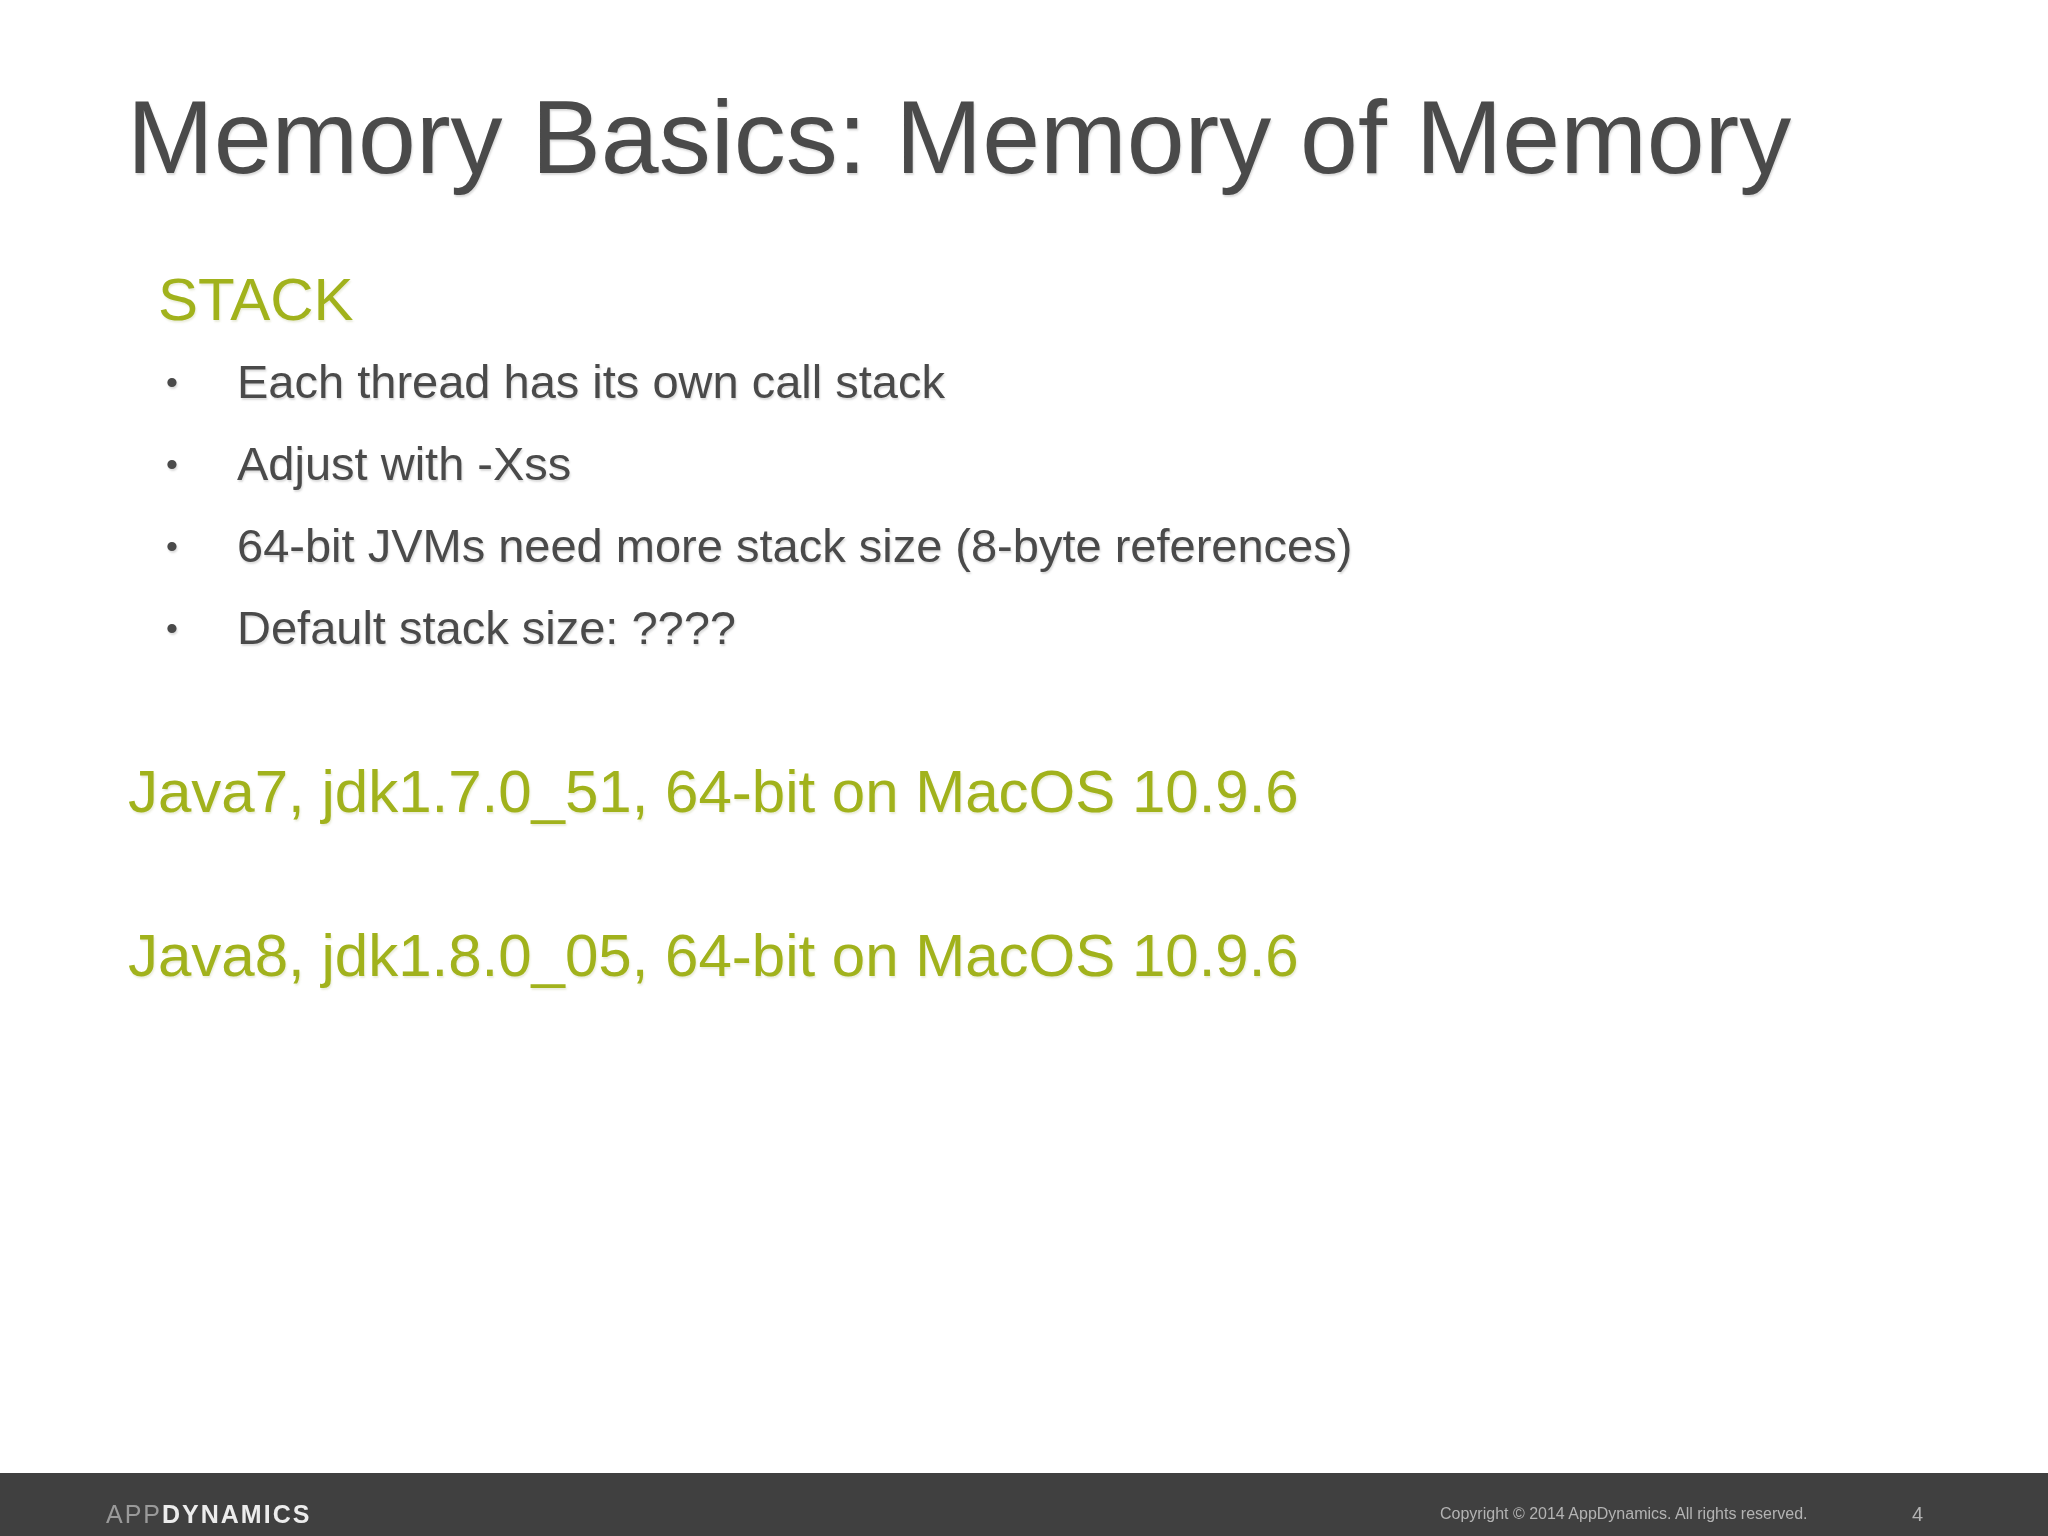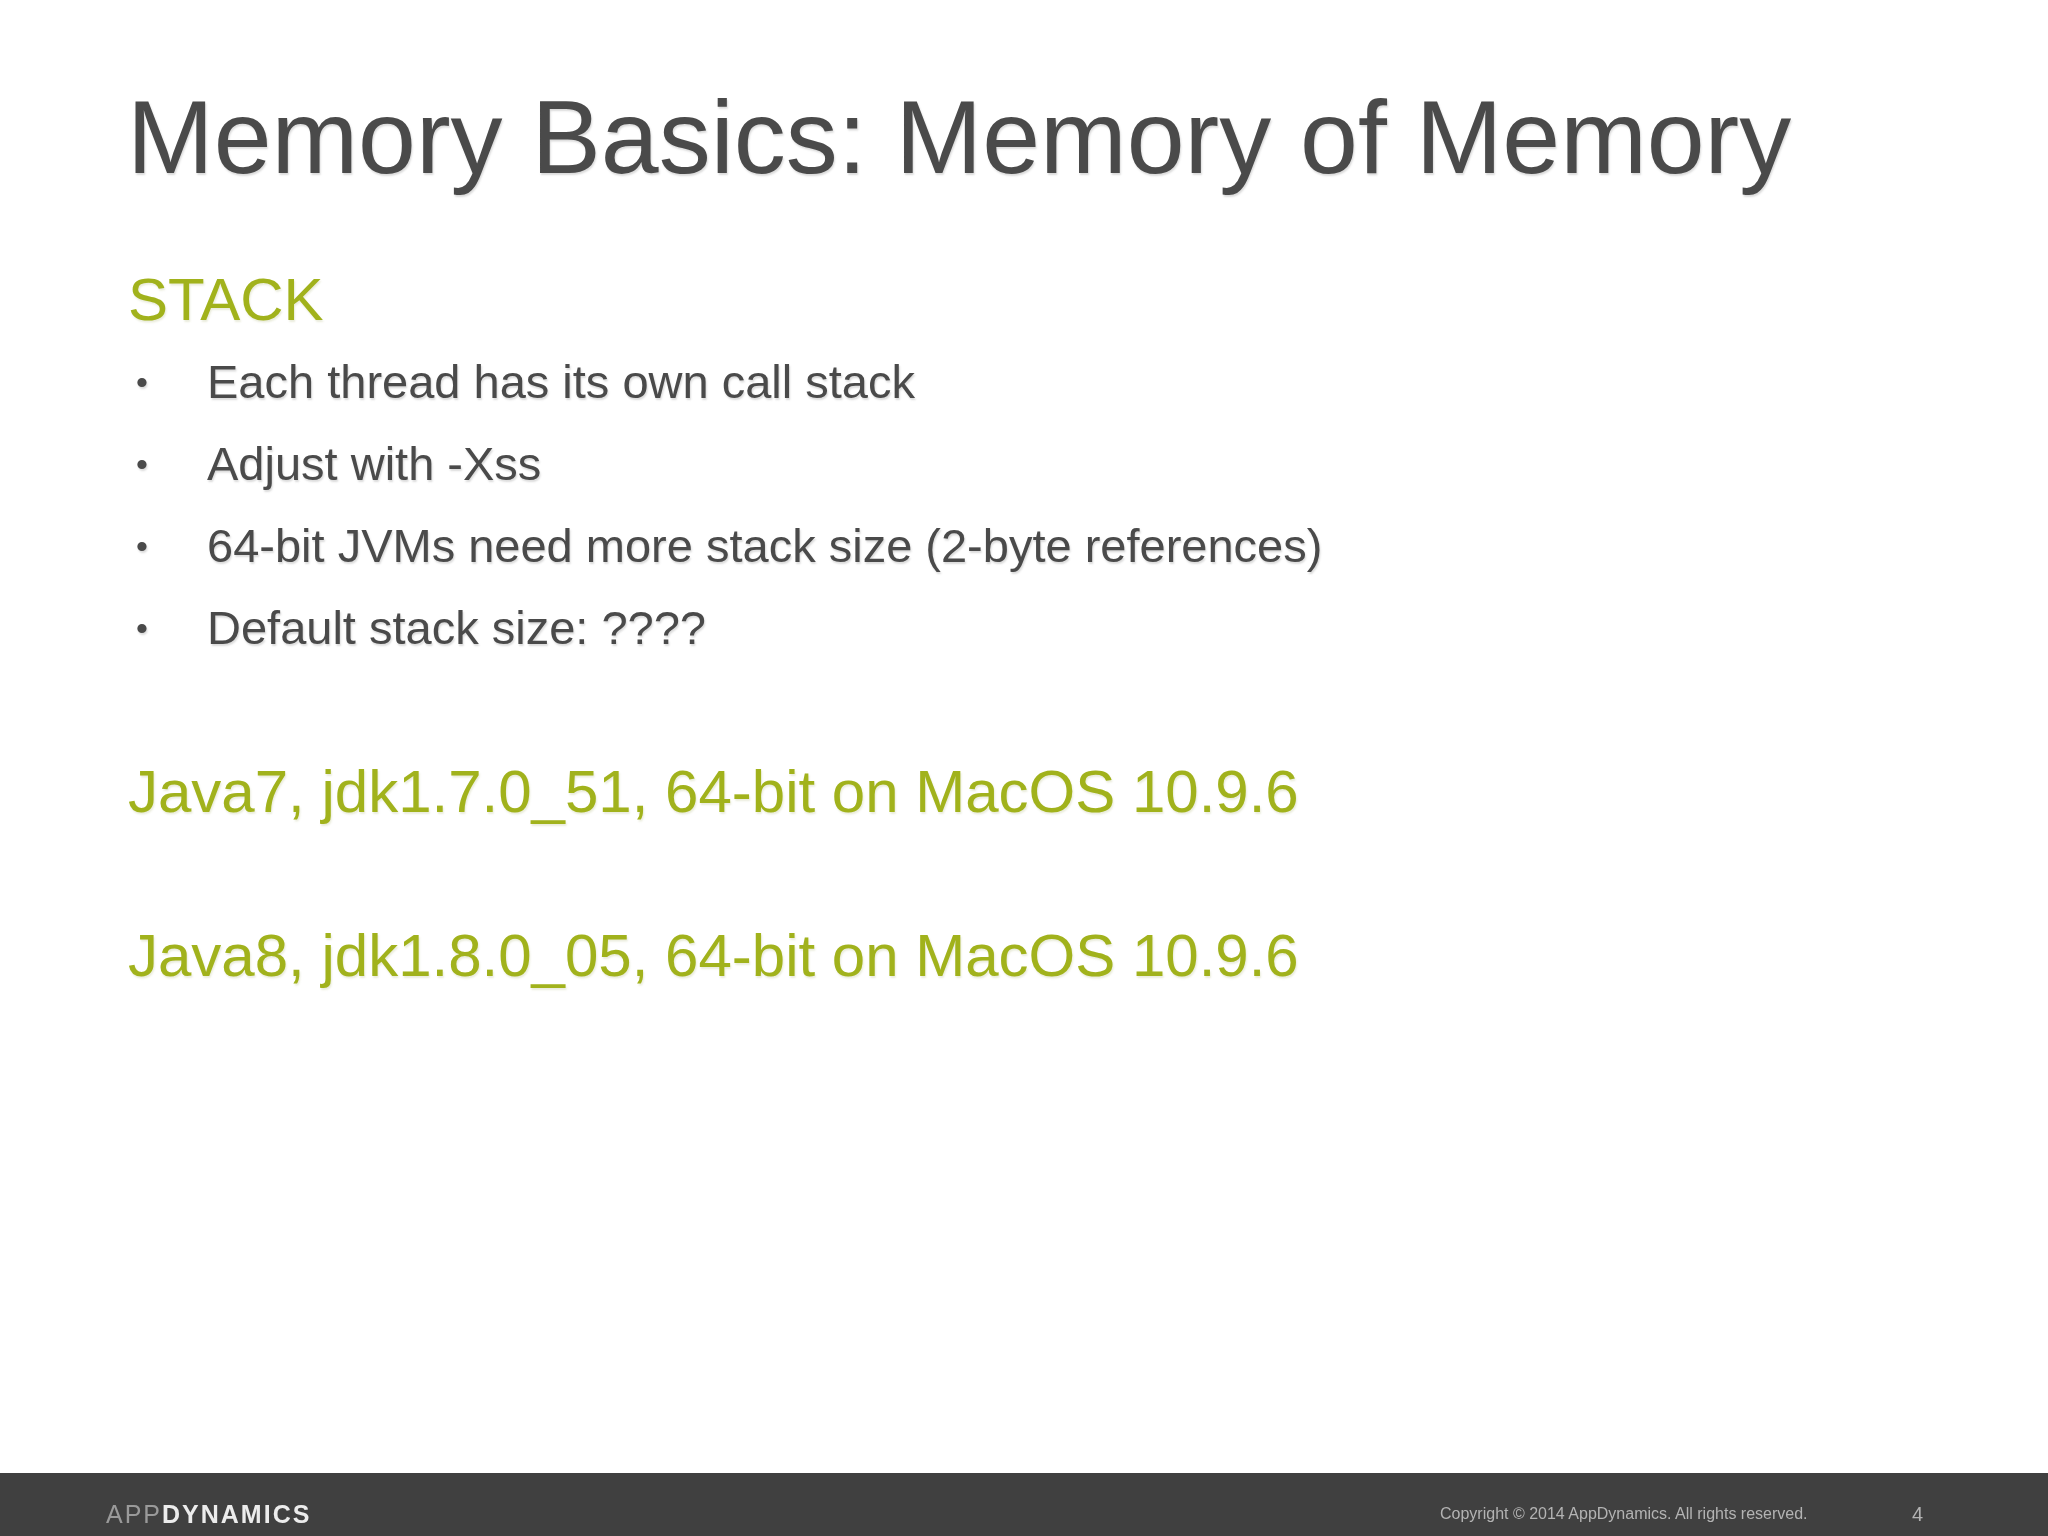--- a/index.html
+++ b/index.html
@@ -21,21 +21,21 @@
     white-space: nowrap;
     text-shadow: 1px 2px 2px rgba(90,90,90,0.22);
   }
 
   .content {
     position: absolute;
     left: 128px; top: 259px;
     width: 1840px;
   }
   .section { margin-top: 82px; }
-  .section:first-child { margin-top: 0; }
+  .section:first-child { margin-top: 0; margin-left: 30px; }
   .section-heading {
     font-size: 60px;
     line-height: 82px;
     color: #a1b21c;
     white-space: nowrap;
     text-shadow: 1px 2px 2px rgba(140,150,60,0.18);
   }
   .bullet-list { margin: 0; padding: 0; list-style: none; }
   .bullet {
     position: relative;
@@ -95,21 +95,21 @@
 
   <div class="slide-title">Memory Basics: Memory of Memory</div>
 
   <div class="content">
 
     <div class="section">
       <div class="section-heading">STACK</div>
       <ul class="bullet-list">
         <li class="bullet">Each thread has its own call stack</li>
         <li class="bullet">Adjust with -Xss</li>
-        <li class="bullet">64-bit JVMs need more stack size (2-byte references)</li>
+        <li class="bullet">64-bit JVMs need more stack size (8-byte references)</li>
         <li class="bullet">Default stack size: ????</li>
       </ul>
     </div>
 
     <div class="section">
       <div class="section-heading">Java7, jdk1.7.0_51, 64-bit on MacOS 10.9.6</div>
     </div>
 
     <div class="section">
       <div class="section-heading">Java8, jdk1.8.0_05, 64-bit on MacOS 10.9.6</div>

